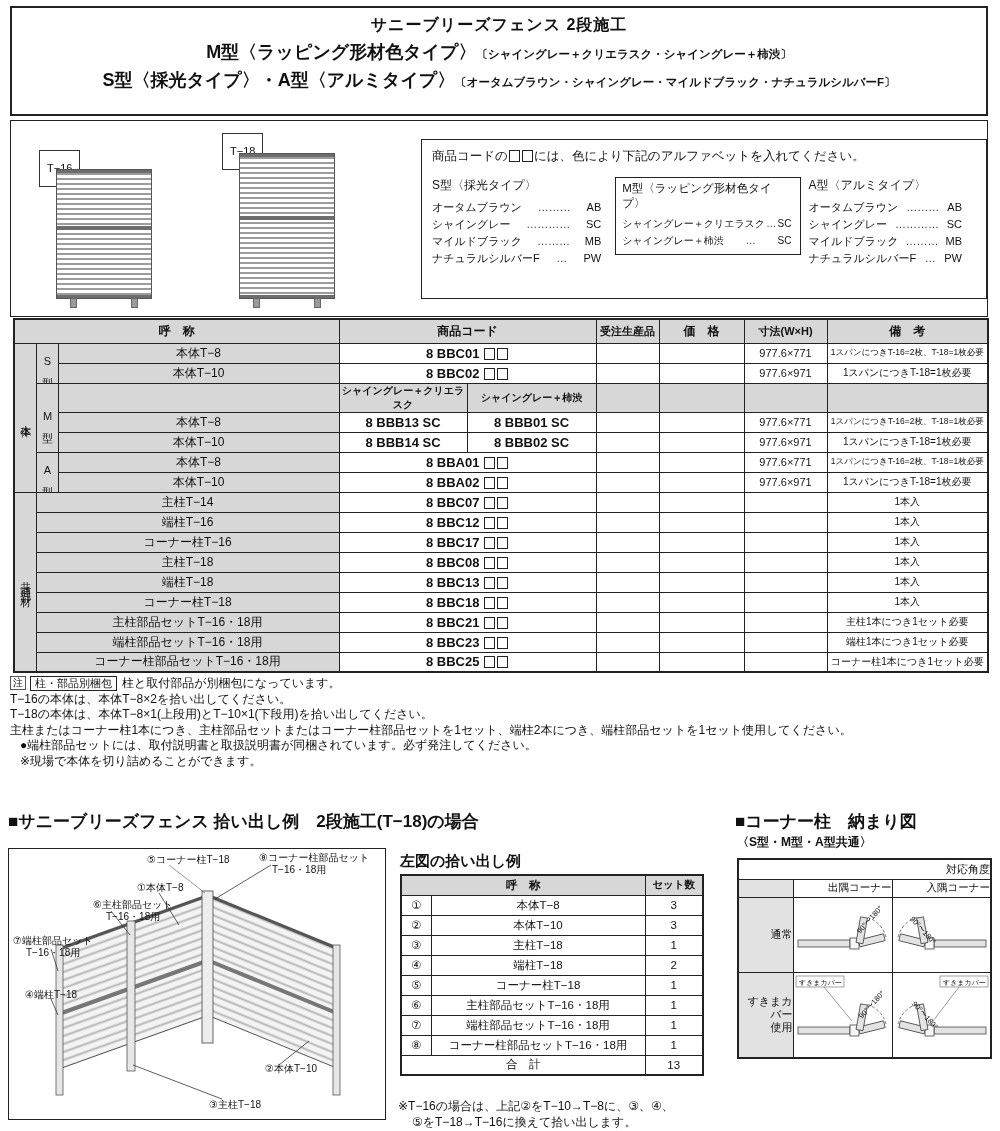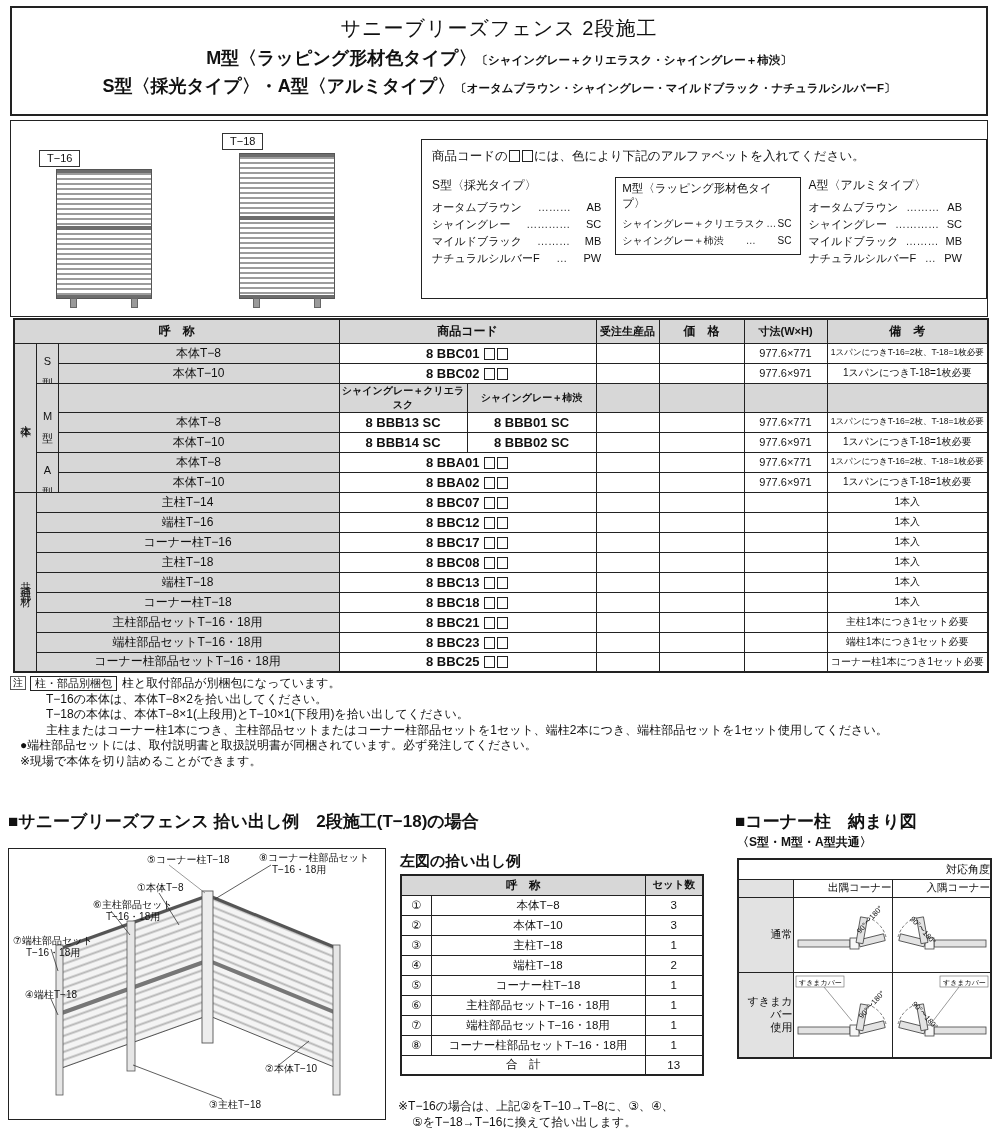--- a/index.html
+++ b/index.html
@@ -1,25 +1,25 @@
 <!DOCTYPE html>
 <html><head>
 <meta charset="utf-8">
 <style>
 *{margin:0;padding:0;box-sizing:border-box}
 html,body{background:#fff}
 body{width:1000px;height:1131px;position:relative;font-family:"Liberation Sans","DejaVu Sans",sans-serif;color:#111;overflow:hidden}
 
 .hdr{position:absolute;left:10px;top:6px;width:978px;height:110px;border:2px solid #222;text-align:center;padding-top:7px}
-.hdr-title{font-size:20px;font-weight:normal;letter-spacing:1px}
+.hdr-title{font-size:16px;font-weight:bold;letter-spacing:1px}
 .hdr-line{font-size:18px;font-weight:bold;margin-top:4px}
 .hdr-sub{font-size:11.5px;font-weight:bold}
 
 .figsec{position:absolute;left:10px;top:120px;width:978px;height:197px;border:1px solid #222}
-.flabel{position:absolute;border:1px solid #333;font-size:11px;line-height:15px;padding:0 7px;background:#fff}
+.flabel{position:absolute;border:1px solid #333;font-size:11px;line-height:15px;padding:10px 7px;background:#fff}
 .fence{position:absolute;border:1px solid #555;background:repeating-linear-gradient(to bottom,#fff 0 3px,#9c9c9c 3px 5px)}
 .fence .cap{position:absolute;left:0;right:0;top:0;height:3px;background:#6d6d6d}
 .fence .rail{position:absolute;left:0;right:0;height:4px;background:#6d6d6d}
 .fence .bot{position:absolute;left:0;right:0;bottom:0;height:3px;background:#6d6d6d}
 .fence .post{position:absolute;bottom:-10px;width:7px;height:10px;background:#9a9a9a;border:1px solid #666}
 .infobox{position:absolute;left:410px;top:18px;width:566px;height:160px;border:1px solid #222;padding:8px 10px;font-size:12.5px}
 .cbox{display:inline-block;width:11px;height:12px;border:1px solid #222;margin:0 1px;vertical-align:-2px;background:#fff}
 .info-cols{display:flex;margin-top:12px}
 .icol{width:186px}
 .icol .ihead{font-size:12px;margin-bottom:5px}
@@ -38,21 +38,21 @@
 .mt td.code{font-weight:bold;font-size:13px}
 .mt td.msub{font-size:10px;font-weight:bold}
 .mt td.dim{font-size:11px}
 .mt td.rem{font-size:10px}
 .mt td.rem.sm{font-size:8.5px}
 .mt td.hsm{font-size:11px}
 
 .notes{position:absolute;left:10px;top:676px;width:980px;font-size:12px;line-height:15.5px}
 .mark{display:inline-block;border:1px solid #555;font-size:10px;line-height:12px;padding:0 2px;margin-right:4px;vertical-align:1px}
 .nbox{display:inline-block;border:1px solid #222;font-size:11px;line-height:13px;padding:0 4px;margin-right:5px}
-.nind{margin-left:36px}
+.nind{}
 .nb{margin-left:10px}
 
 .h2{position:absolute;font-size:17px;font-weight:bold}
 .sub2{position:absolute;font-size:12px;font-weight:bold}
 
 .diagbox{position:absolute;left:8px;top:848px;width:378px;height:272px;border:1px solid #222}
 .callout{position:absolute;font-size:10px;line-height:11.5px;white-space:nowrap}
 .callout .l2{display:block;margin-left:13px}
 
 .pt-title{position:absolute;left:400px;top:852px;font-size:15px;font-weight:bold}

